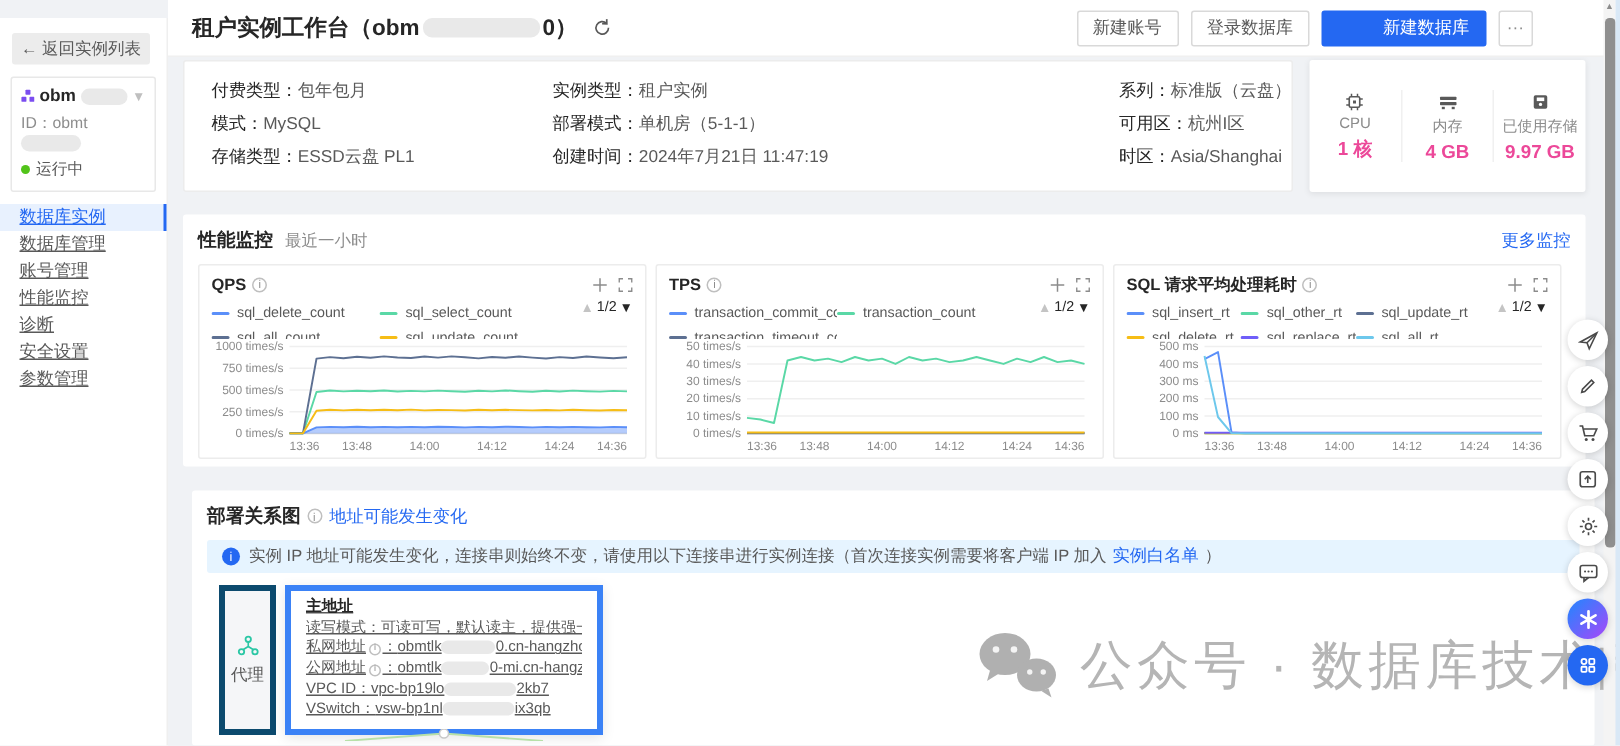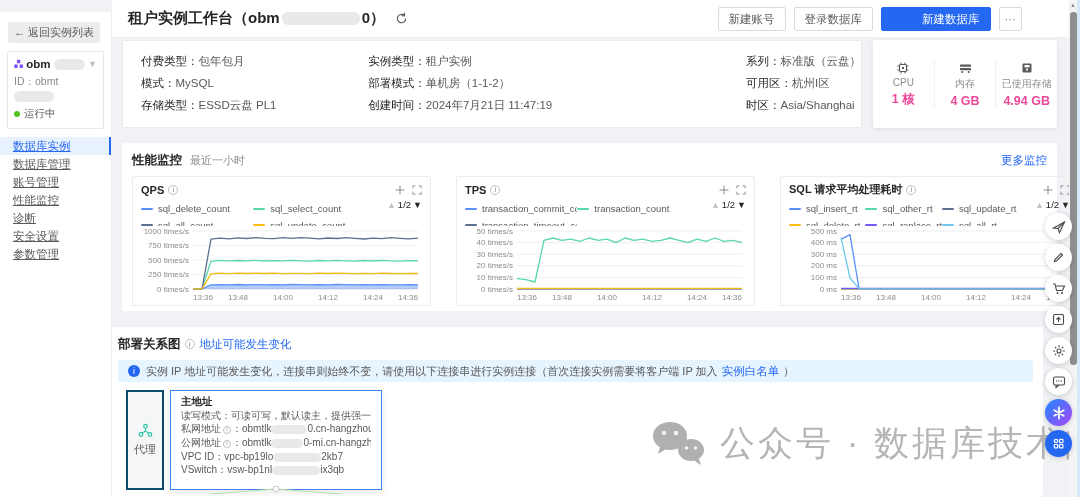--- a/index.html
+++ b/index.html
@@ -43,48 +43,48 @@
   .stat .s-icon { height:13px; display:flex; justify-content:center; }
   .stat .s-label { font-size:10px; color:#8c8c8c; margin-top:2px; white-space:nowrap; }
   .stat .s-value { font-size:12.5px; font-weight:bold; color:#ec4899; margin-top:3px; white-space:nowrap; }
 
   .perf-card { position:absolute; left:122px; top:143px; width:935px; height:168px; background:#fff; border-radius:2px; padding:8px 10px; }
   .perf-head { display:flex; align-items:center; height:18px; }
   .perf-title { font-size:12.5px; font-weight:bold; color:#262626; }
   .perf-sub { font-size:11px; color:#8c8c8c; margin-left:8px; }
   .link { color:#2468f2; cursor:pointer; font-size:11.5px; }
   .perf-head .link { margin-left:auto; }
-  .charts { display:flex; gap:25px; margin-top:7px; }
+  .charts { display:flex; gap:6px; margin-top:7px; }
   .chart-card { width:299px; height:130px; border:1px solid #ececec; border-radius:2px; padding:5px 8px 0 8px; position:relative; }
   .chart-head { display:flex; align-items:center; height:15px; }
   .chart-title { font-size:11px; font-weight:bold; color:#262626; white-space:nowrap; }
   .c-icons { margin-left:auto; display:flex; gap:7px; }
   .c-icons svg { cursor:pointer; }
   .legend { margin-top:2px; height:27px; overflow:hidden; position:relative; padding-right:42px; }
   .lg-item { display:inline-flex; align-items:center; height:13px; cursor:pointer; overflow:hidden; }
   .lg-swatch { width:12px; height:2.5px; border-radius:2px; margin-right:5px; flex:none; }
   .lg-label { font-size:9.5px; color:#595959; white-space:nowrap; }
   .pager { position:absolute; right:0; top:0; font-size:9.5px; color:#262626; display:flex; align-items:center; gap:2px; }
   .pg-up { color:#c4c4c4; cursor:pointer; font-size:9px; }
   .pg-down { color:#262626; cursor:pointer; font-size:9px; }
   .plot { display:block; margin-top:1px; }
   .tick { font-size:8px; fill:#8c8c8c; }
   .info-i { display:inline-flex; align-items:center; justify-content:center; width:10px; height:10px; border:1px solid #bfbfbf; border-radius:50%; color:#8c8c8c; font-size:7.5px; font-style:normal; margin-left:4px; vertical-align:1px; }
 
   
-  .deploy-card { position:absolute; left:108px; top:327px; width:935px; height:170px; background:#fff; border-radius:2px; padding:8px 10px; }
+  .deploy-card { position:absolute; left:128px; top:327px; width:935px; height:170px; background:#fff; border-radius:2px; padding:8px 10px; }
   .deploy-head { display:flex; align-items:center; height:18px; }
   .deploy-title { font-size:12.5px; font-weight:bold; color:#262626; }
   .deploy-head .link { margin-left:5px; }
   .banner { margin-top:7px; background:#e6f4ff; border-radius:2px; height:22px; line-height:22px; font-size:11px; color:#595959; padding:0 10px; display:flex; align-items:center; gap:6px; white-space:nowrap; overflow:hidden; }
   .banner-i { width:12px; height:12px; border-radius:50%; background:#2468f2; color:#fff; font-size:8.5px; display:inline-flex; align-items:center; justify-content:center; font-style:normal; flex:none; }
   .proxy-wrap { position:relative; margin-top:8px; margin-left:8px; height:104px; }
-  .proxy-box { position:absolute; left:0; top:0; width:38px; height:100px; background:#f5f6f8; border:2px solid #0c4a6e; display:flex; flex-direction:column; align-items:center; justify-content:center; gap:4px; }
+  .proxy-box { position:absolute; left:0; top:0; width:38px; height:100px; background:#f5f6f8; border:4px solid #0c4a6e; display:flex; flex-direction:column; align-items:center; justify-content:center; gap:4px; }
   .proxy-label { font-size:11px; color:#595959; }
-  .conn-card { position:absolute; left:44px; top:0; width:212px; height:100px; background:#fff; border:1px solid #3b82f6; box-shadow:0 2px 8px rgba(0,0,0,.10); padding:4px 10px 0 10px; }
+  .conn-card { position:absolute; left:44px; top:0; width:212px; height:100px; background:#fff; border:4px solid #3b82f6; box-shadow:0 2px 8px rgba(0,0,0,.10); padding:4px 10px 0 10px;text-decoration:underline; }
   .conn-line { height:13.7px; line-height:13.7px; font-size:10px; color:#595959; white-space:nowrap; overflow:hidden; }
   .conn-line.t { font-weight:bold; color:#262626; font-size:10.5px; }
   .conn-line .info-i { width:8px; height:8px; font-size:6px; margin-left:2px; margin-right:1px; }
   .edit-ic { color:#2468f2; cursor:pointer; font-size:10px; margin-left:3px; }
   .node-svg { position:absolute; left:44px; top:96px; }
 
   
   .rail { position:absolute; right:8px; top:213px; display:flex; flex-direction:column; gap:4px; z-index:6; }
   .rail-btn { width:27px; height:27px; border-radius:50%; background:#fff; box-shadow:0 1px 5px rgba(0,0,0,.18); display:flex; align-items:center; justify-content:center; cursor:pointer; }
   .rail-btn.ai { background:linear-gradient(135deg,#3a7bfd 20%,#9b4dfa 90%); }
@@ -156,21 +156,21 @@
 </div>
 
 <div class="info-card">
     <div class="info-col c0">
       <div class="info-row"><span class="i-label">付费类型：</span><span class="i-value">包年包月</span></div>
       <div class="info-row"><span class="i-label">模式：</span><span class="i-value">MySQL</span></div>
       <div class="info-row"><span class="i-label">存储类型：</span><span class="i-value">ESSD云盘 PL1</span></div>
     </div>
     <div class="info-col c1">
       <div class="info-row"><span class="i-label">实例类型：</span><span class="i-value">租户实例</span></div>
-      <div class="info-row"><span class="i-label">部署模式：</span><span class="i-value">单机房（1-1-2）</span></div>
+      <div class="info-row"><span class="i-label">部署模式：</span><span class="i-value">单机房（5-1-1）</span></div>
       <div class="info-row"><span class="i-label">创建时间：</span><span class="i-value">2024年7月21日 11:47:19</span></div>
     </div>
     <div class="info-col c2">
       <div class="info-row"><span class="i-label">系列：</span><span class="i-value">标准版（云盘）</span></div>
       <div class="info-row"><span class="i-label">可用区：</span><span class="i-value">杭州I区</span></div>
       <div class="info-row"><span class="i-label">时区：</span><span class="i-value">Asia/Shanghai</span></div>
     </div>
   </div>
 
 <div class="stats-card">
@@ -199,21 +199,21 @@
   </div>
   <div class="stat">
     <div class="s-icon">
         <svg width="12" height="12" viewBox="0 0 12 12">
           <rect x="1.5" y="1.5" width="9" height="9" rx="1.2" fill="#595959"></rect>
           <rect x="3.5" y="3" width="5" height="2.4" fill="#fff"></rect>
           <circle cx="6" cy="7.6" r="1.1" fill="#fff"></circle>
         </svg>
       </div>
     <div class="s-label">已使用存储</div>
-    <div class="s-value">4.94 GB</div>
+    <div class="s-value">9.97 GB</div>
   </div>
 </div>
 
 <div class="perf-card">
   <div class="perf-head">
     <span class="perf-title">性能监控</span>
     <span class="perf-sub">最近一小时</span>
     <span class="link">更多监控</span>
   </div>
   <div class="charts">

